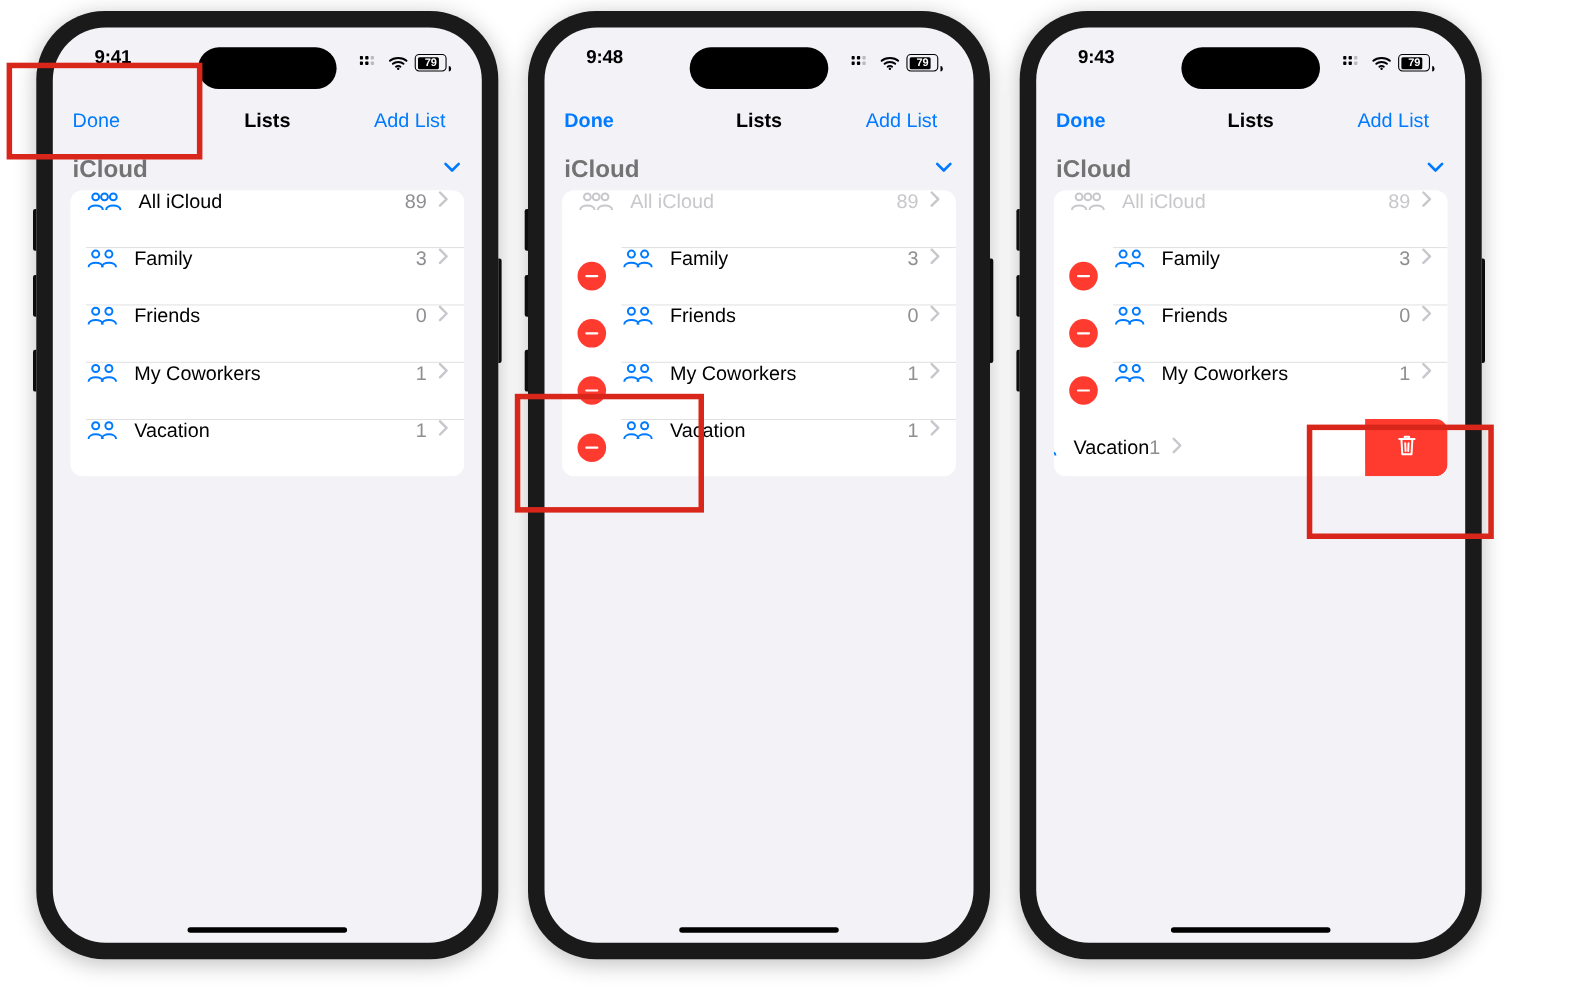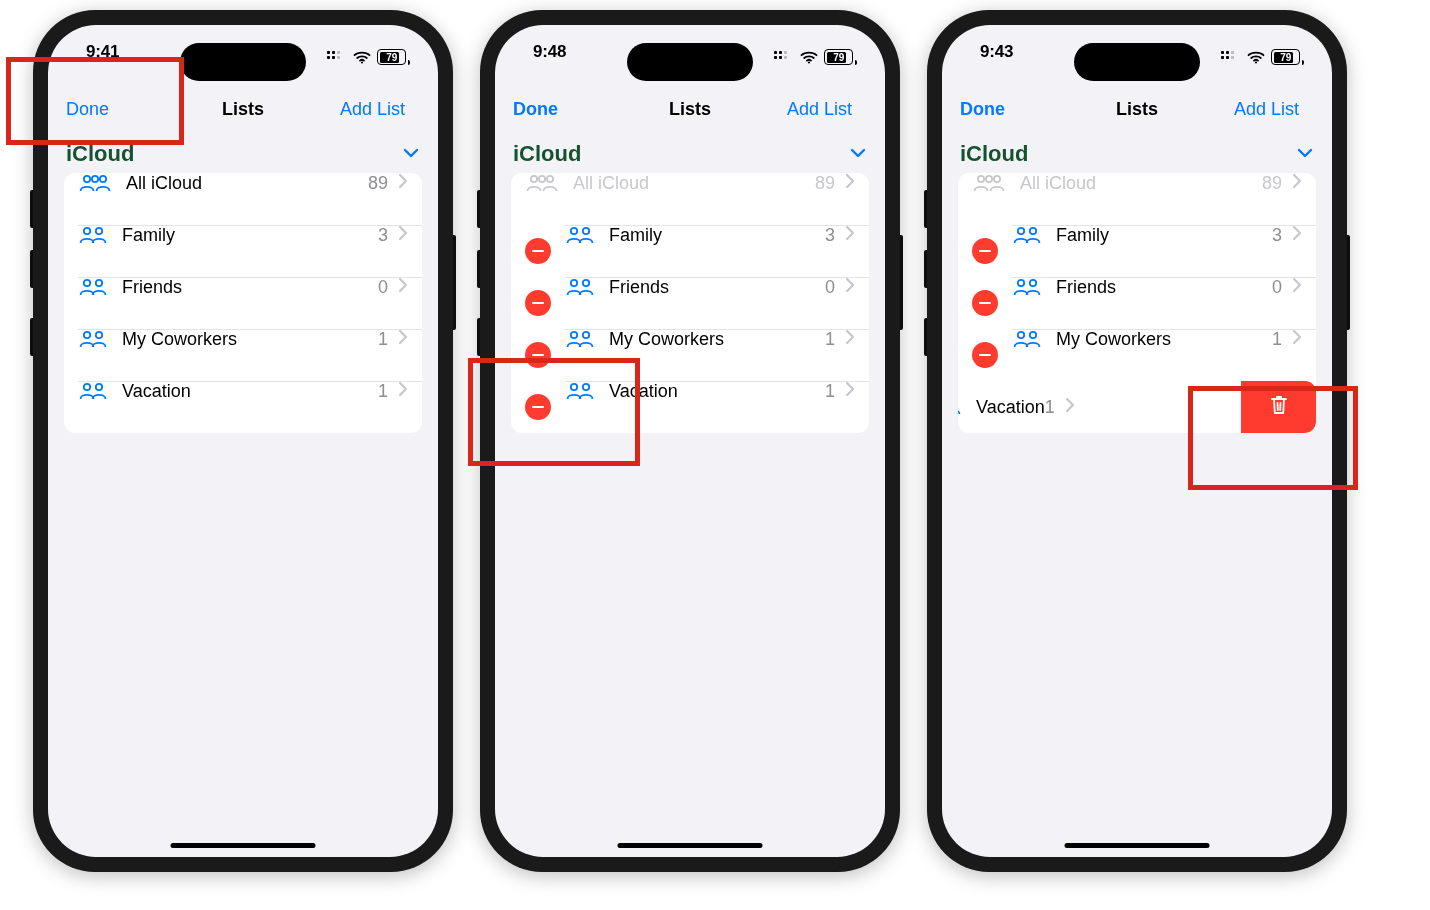--- a/index.html
+++ b/index.html
@@ -56,21 +56,21 @@
   }
   .nav .left, .nav .right { color:var(--ios-blue); min-width:80px; }
   .nav .left { text-align:left; }
   .nav .right { }
   .nav .title { font-weight:600; color:#000; }
   .nav .done { font-weight:600; }
   .section-header {
     display:flex; align-items:center; justify-content:space-between;
     padding:10px 18px 6px 18px;
   }
-  .section-header .label { font-size:22px; font-weight:700; color:#14532d; }
+  .section-header .label { font-size:22px; font-weight:700; color:#737373; }
   .section-header .chev { color:var(--ios-blue); }
   .list {
     margin:0 16px; background:#fff; border-radius:11px; overflow:hidden;
   }
   .row {
     display:flex; align-items:center; height:52px;
     padding:0 14px; position:relative;
   }
   .row + .row .row-inner::before {
     content:""; position:absolute; top:0; left:0; right:-14px; height:1px;

